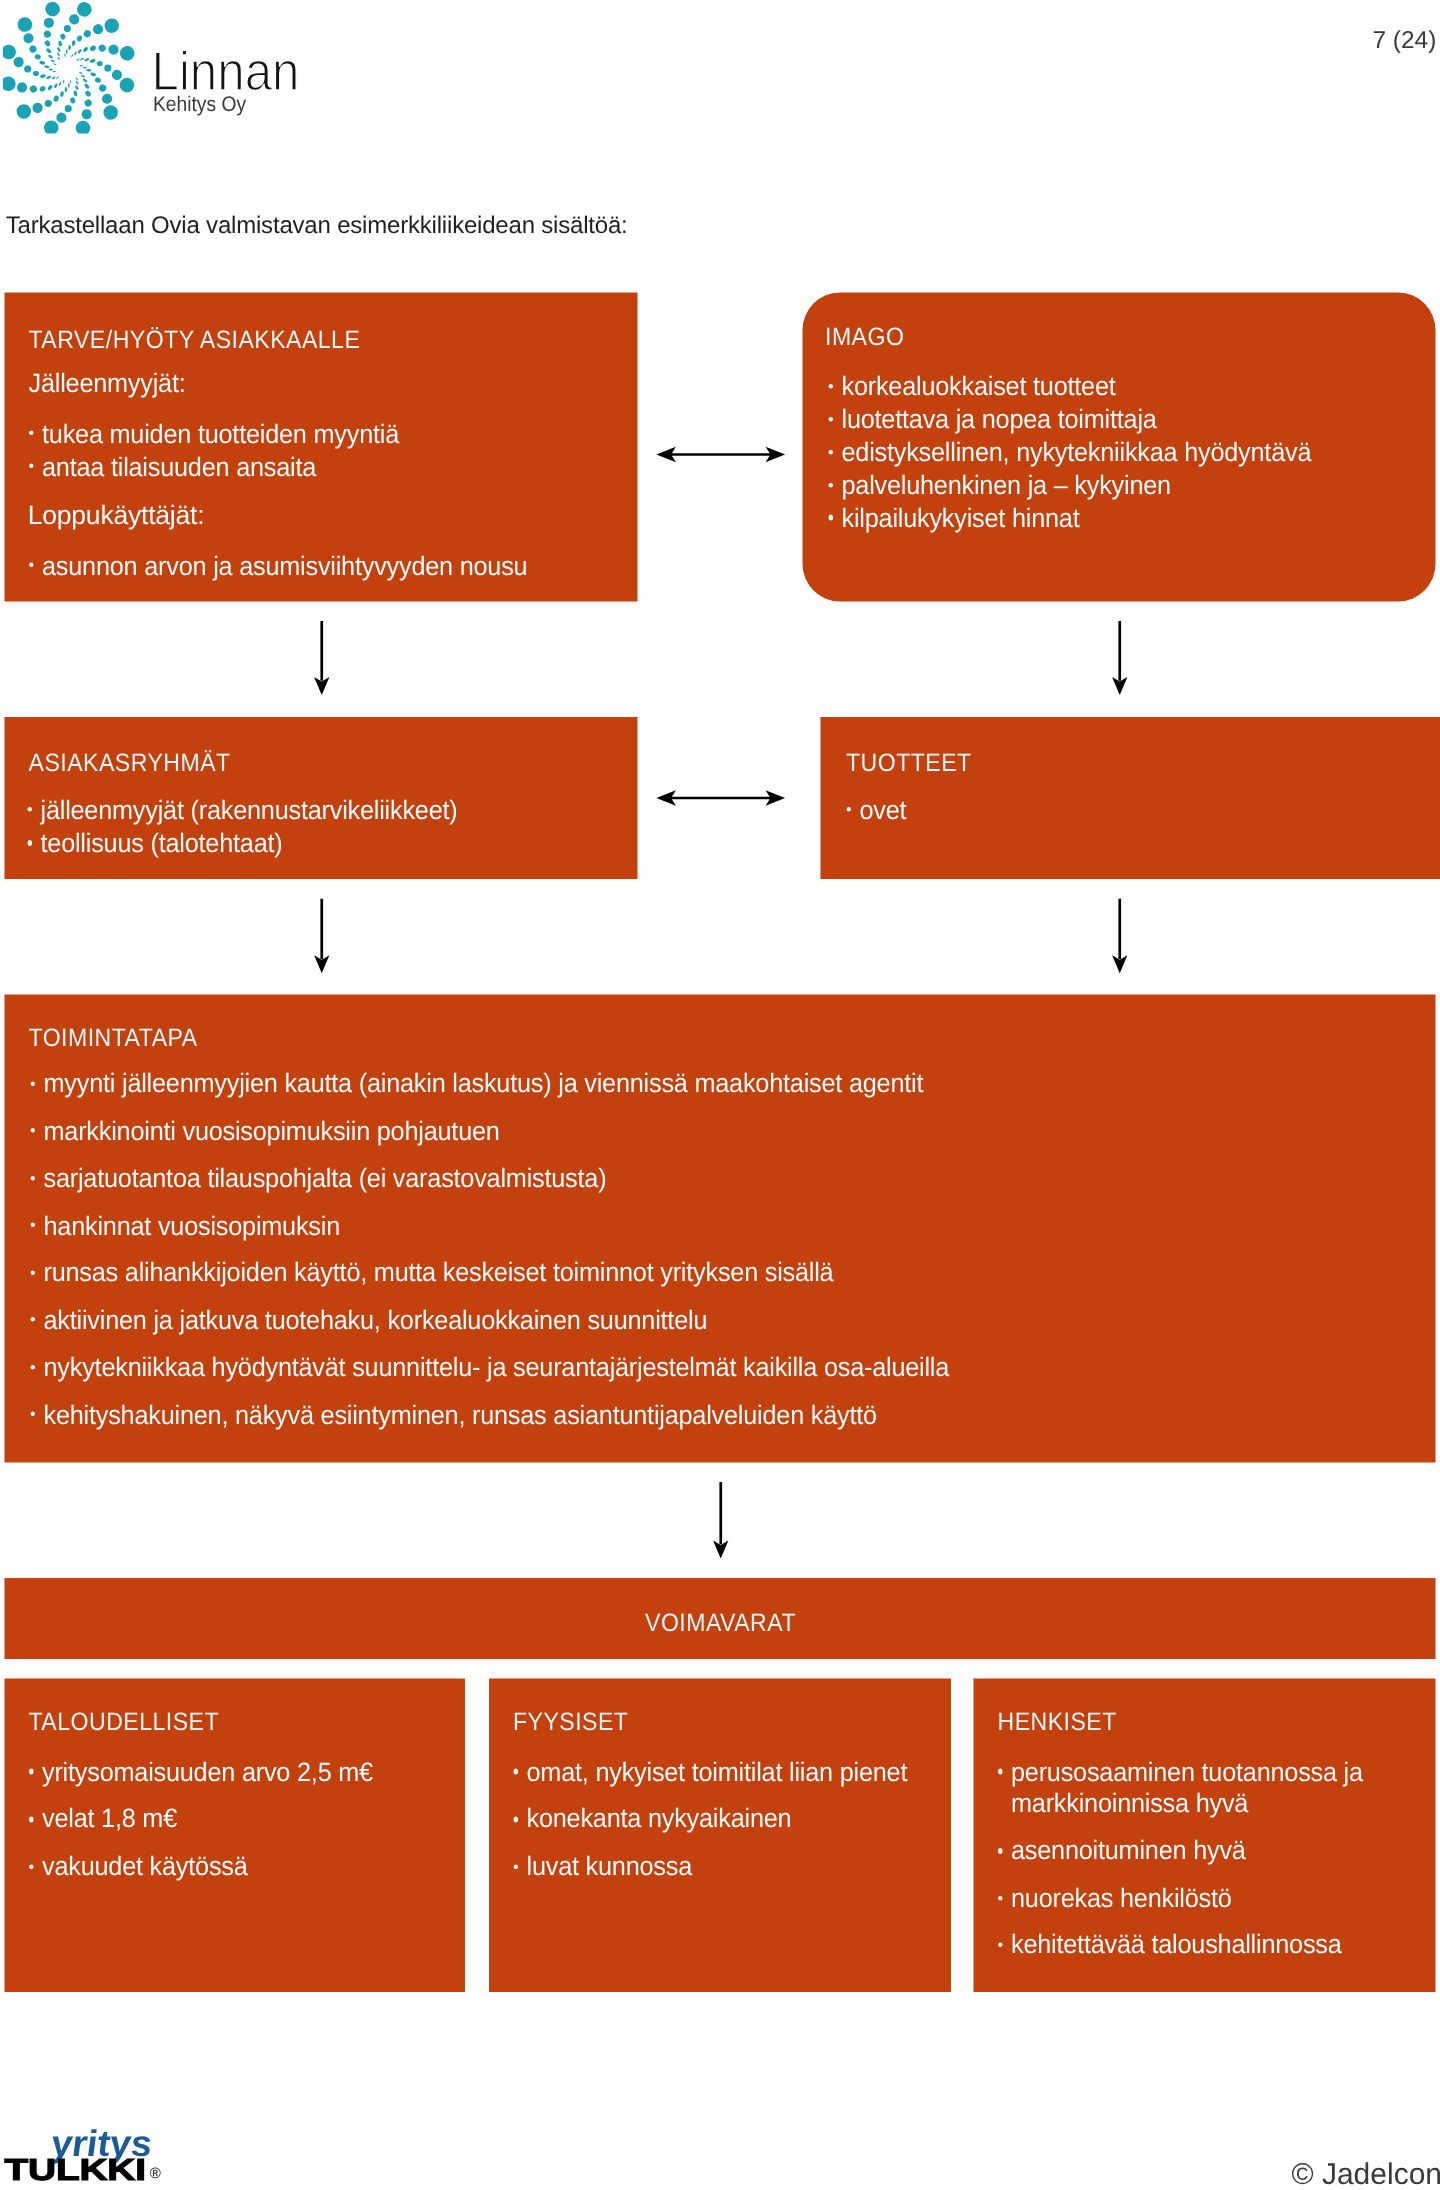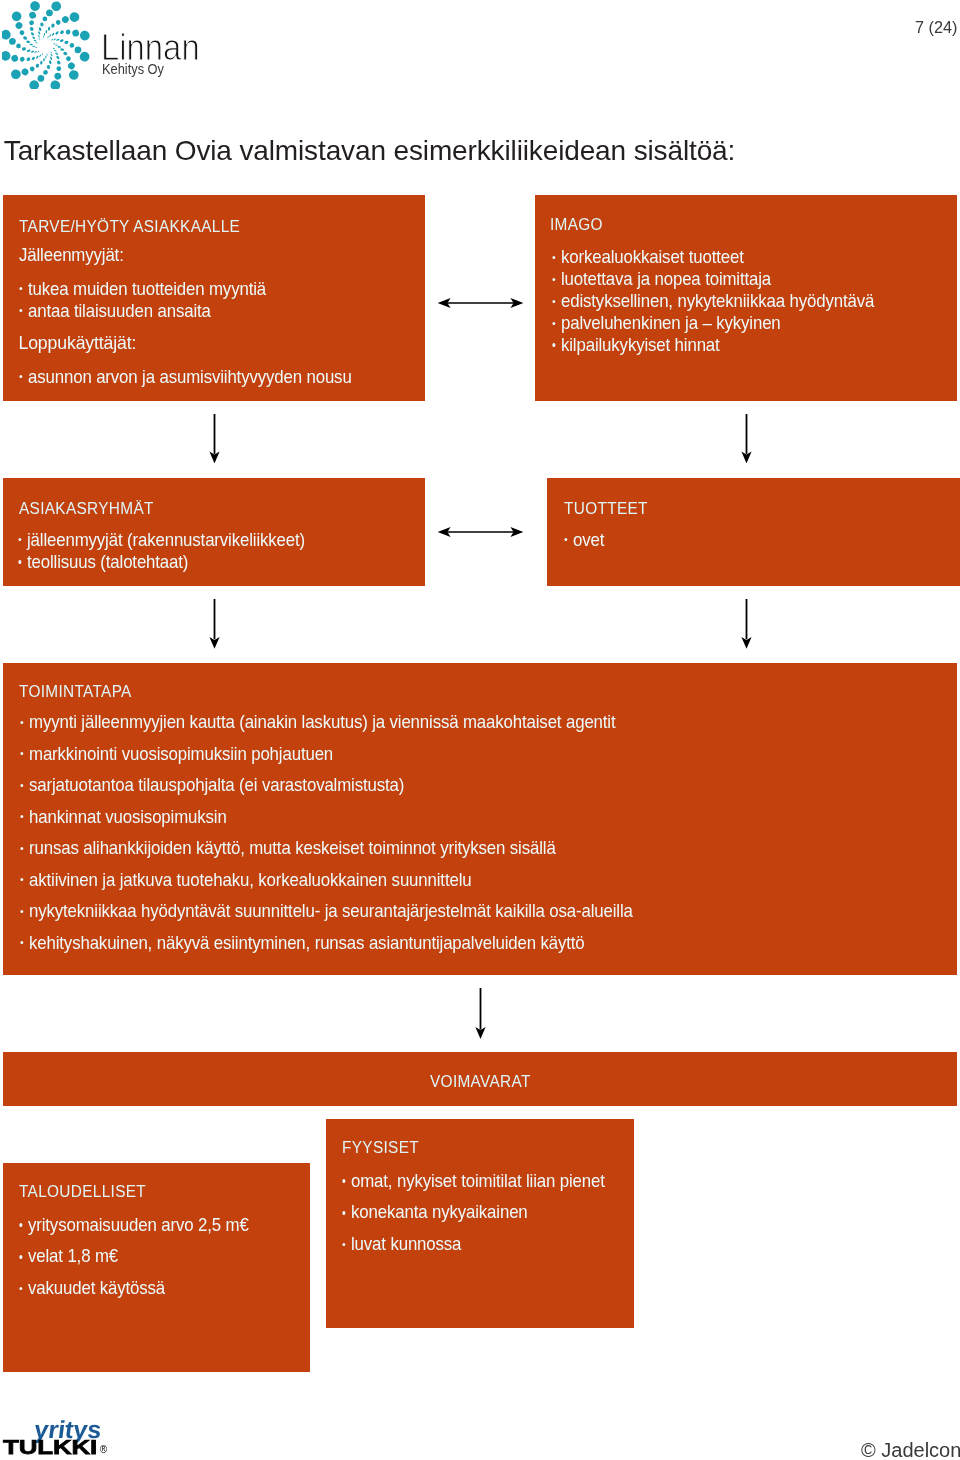--- a/index.html
+++ b/index.html
@@ -22,45 +22,45 @@
         transform:scaleX(0.900);transform-origin:0 0;white-space:nowrap;}
   #logo-word .lw-sub{position:absolute;left:101.5px;top:62.1px;
         font-family:"Liberation Sans",sans-serif;font-weight:400;
         font-size:14.1px;line-height:14.1px;color:#3a3a3a;letter-spacing:0px;
         transform:scaleX(0.91);transform-origin:0 0;white-space:nowrap;}
   #page-no{position:absolute;left:915px;top:19.3px;font-family:"Liberation Sans",sans-serif;
         font-size:16.3px;line-height:16.3px;color:#3a3a3a;font-weight:400;white-space:nowrap;}
 
   
   #title{position:absolute;left:3.8px;top:140.7px;font-family:"Liberation Sans",sans-serif;
-        font-size:28px;line-height:20px;color:#231f20;font-weight:400;letter-spacing:-0.13px;
+        font-size:16px;line-height:20px;color:#231f20;font-weight:400;letter-spacing:-0.13px;
         white-space:nowrap;}
 
   
   .box{position:absolute;background:#c2410c;box-sizing:border-box;}
   .bhead{position:absolute;font-family:"Liberation Sans",sans-serif;font-size:16.8px;
          line-height:16.8px;color:#dff6f9;letter-spacing:0.35px;font-weight:400;
          white-space:nowrap;transform:scaleX(0.917);transform-origin:0 0;}
   .btxt{font-family:"Liberation Sans",sans-serif;font-size:17.7px;color:#eefbfd;
          font-weight:400;letter-spacing:-0.15px;}
   .sub, ul.bl{transform:scaleX(0.952);transform-origin:0 0;}
   .sub{position:absolute;white-space:nowrap;}
   ul.bl{position:absolute;margin:0;padding:0;list-style:none;}
   ul.bl li{position:relative;line-height:22px;white-space:nowrap;}
   ul.bl li:before{content:"";position:absolute;left:-9.4px;top:50%;margin-top:-2.0px;
        width:3.2px;height:3.2px;border-radius:50%;background:#eafafc;}
 
   
   #box-tarve   {left:3px;  top:195.4px; width:422.4px; height:205.2px;}
-  #box-imago   {left:535.4px;top:195.4px; width:422px; height:205.2px;}
+  #box-imago   {left:535.4px;top:195.4px; width:422px; height:205.2px;border-radius:25px;}
   #box-asiakas {left:3px;  top:478px; width:422.4px; height:107.6px;}
   #box-tuotteet{left:535.4px;top:478px; width:422px; height:107.6px;margin-left:12px;}
   #box-toiminta{left:3px;  top:663px; width:954.4px; height:312.2px;}
   #box-voimavarat{left:3px;top:1052px;width:954.4px; height:53.6px;}
-  #box-talous  {left:3px;  top:1119px;width:307.2px; height:209.2px;margin-top:44px;}
+  #box-talous  {left:3px;  top:1119px;width:307.2px; height:209.2px;}
   #box-fyysiset{left:326px;top:1119px;width:307.6px; height:209.2px;padding-left:46px;}
   #box-henkiset{left:649px;top:1119px;width:308.4px; height:209.2px;}
 
   
   
   #box-tarve .bhead{left:16px;top:24.0px;}
   #box-tarve .sub{left:15.5px;top:49.5px;}
   #box-tarve ul.bl.l1{left:25px;top:82.5px;}
   #box-tarve .sub2{position:absolute;left:15.5px;top:138px;white-space:nowrap;}
   #box-tarve ul.bl.l2{left:25px;top:170.5px;}
@@ -291,20 +291,29 @@
 
   <div class="box" id="box-fyysiset">
     <div class="bhead">FYYSISET</div>
     <ul class="bl btxt">
       <li>omat, nykyiset toimitilat liian pienet</li>
       <li>konekanta nykyaikainen</li>
       <li>luvat kunnossa</li>
     </ul>
   </div>
 
+  <div class="box" id="box-henkiset">
+    <div class="bhead">HENKISET</div>
+    <ul class="bl btxt wrapli">
+      <li>perusosaaminen tuotannossa ja markkinoinnissa hyvä</li>
+      <li>asennoituminen hyvä</li>
+      <li>nuorekas henkilöstö</li>
+      <li>kehitettävää taloushallinnossa</li>
+    </ul>
+  </div>
 
   <svg class="arrow" id="arr-h1" style="left:436px;top:293.4px;width:89px;height:20px" viewBox="0 0 89 20">
     <path d="M6,10 L83,10" stroke="#000" stroke-width="1.7" fill="none"></path>
     <path d="M1.6,10 L14.6,4.9 L11.4,10 L14.6,15.1 Z" fill="#000"></path>
     <path d="M87.4,10 L74.4,4.9 L77.6,10 L74.4,15.1 Z" fill="#000"></path>
   </svg>
   <svg class="arrow" id="arr-h2" style="left:436px;top:521.6px;width:89px;height:20px" viewBox="0 0 89 20">
     <path d="M6,10 L83,10" stroke="#000" stroke-width="1.7" fill="none"></path>
     <path d="M1.6,10 L14.6,4.9 L11.4,10 L14.6,15.1 Z" fill="#000"></path>
     <path d="M87.4,10 L74.4,4.9 L77.6,10 L74.4,15.1 Z" fill="#000"></path>

